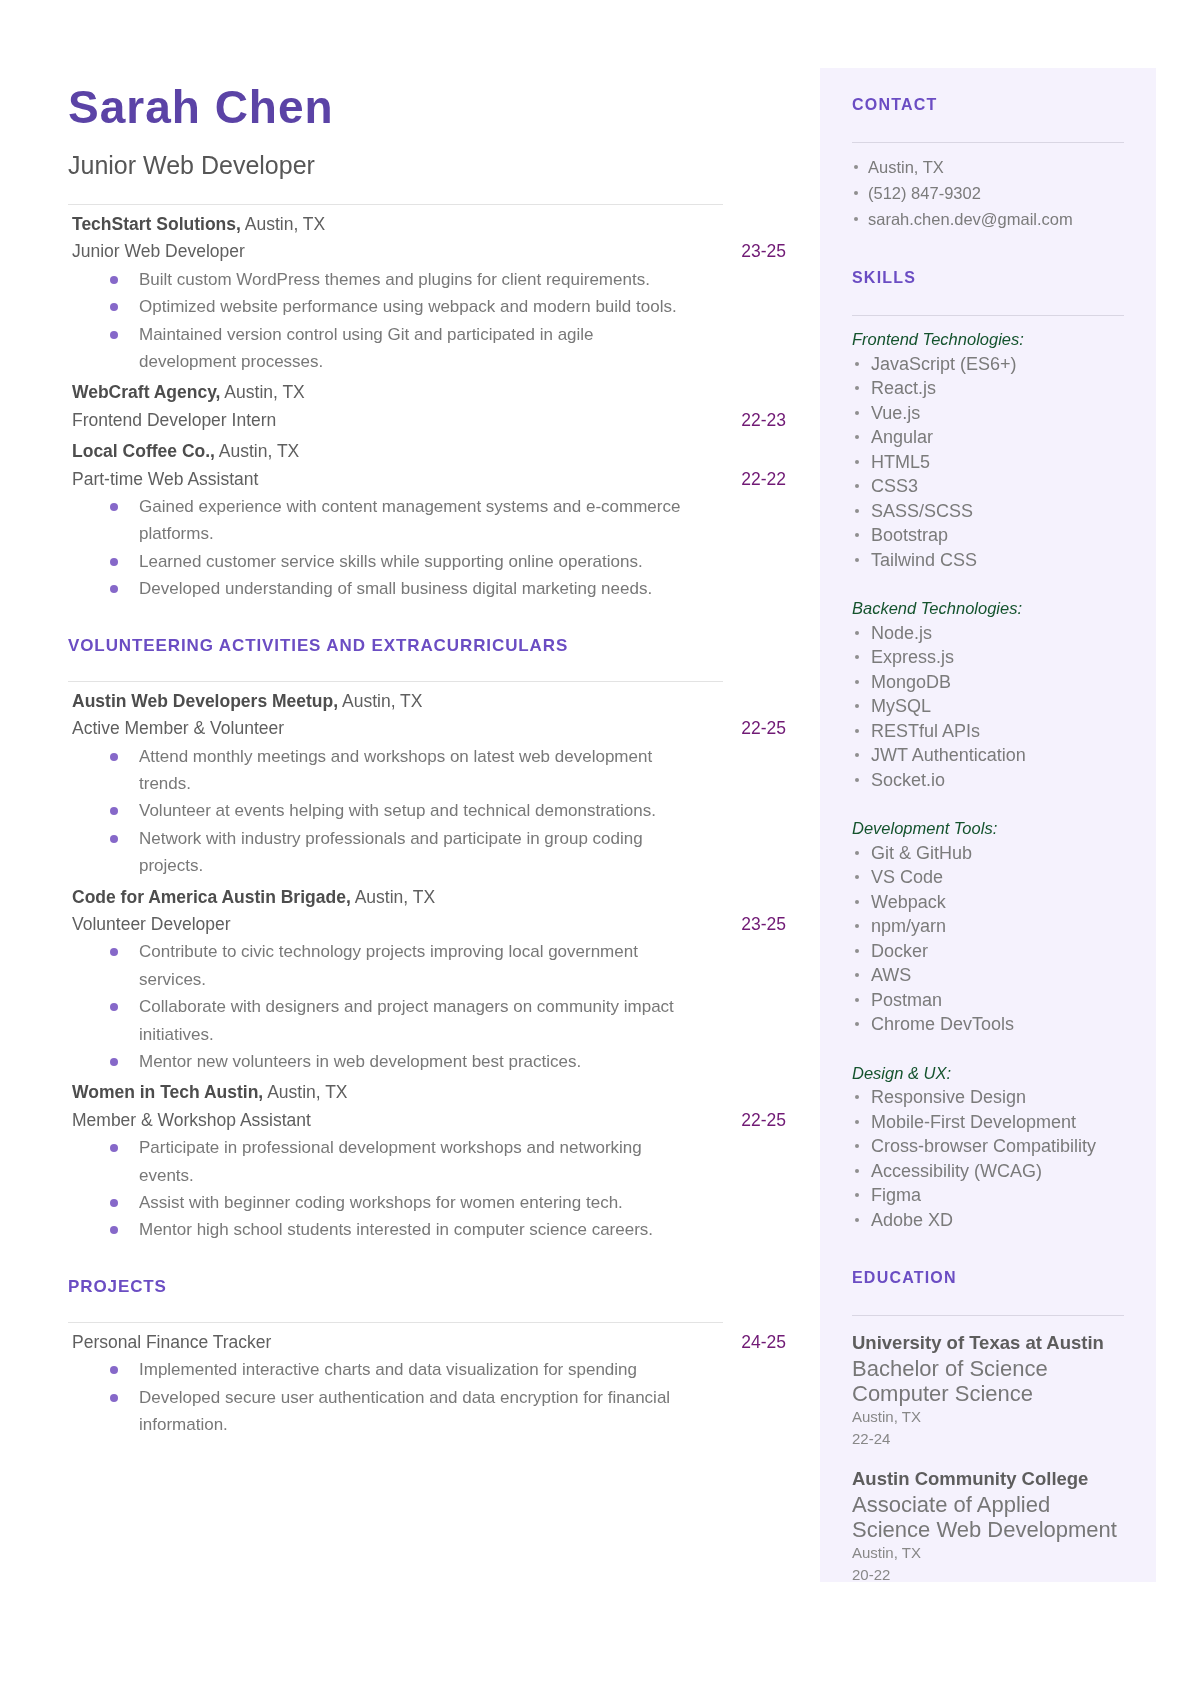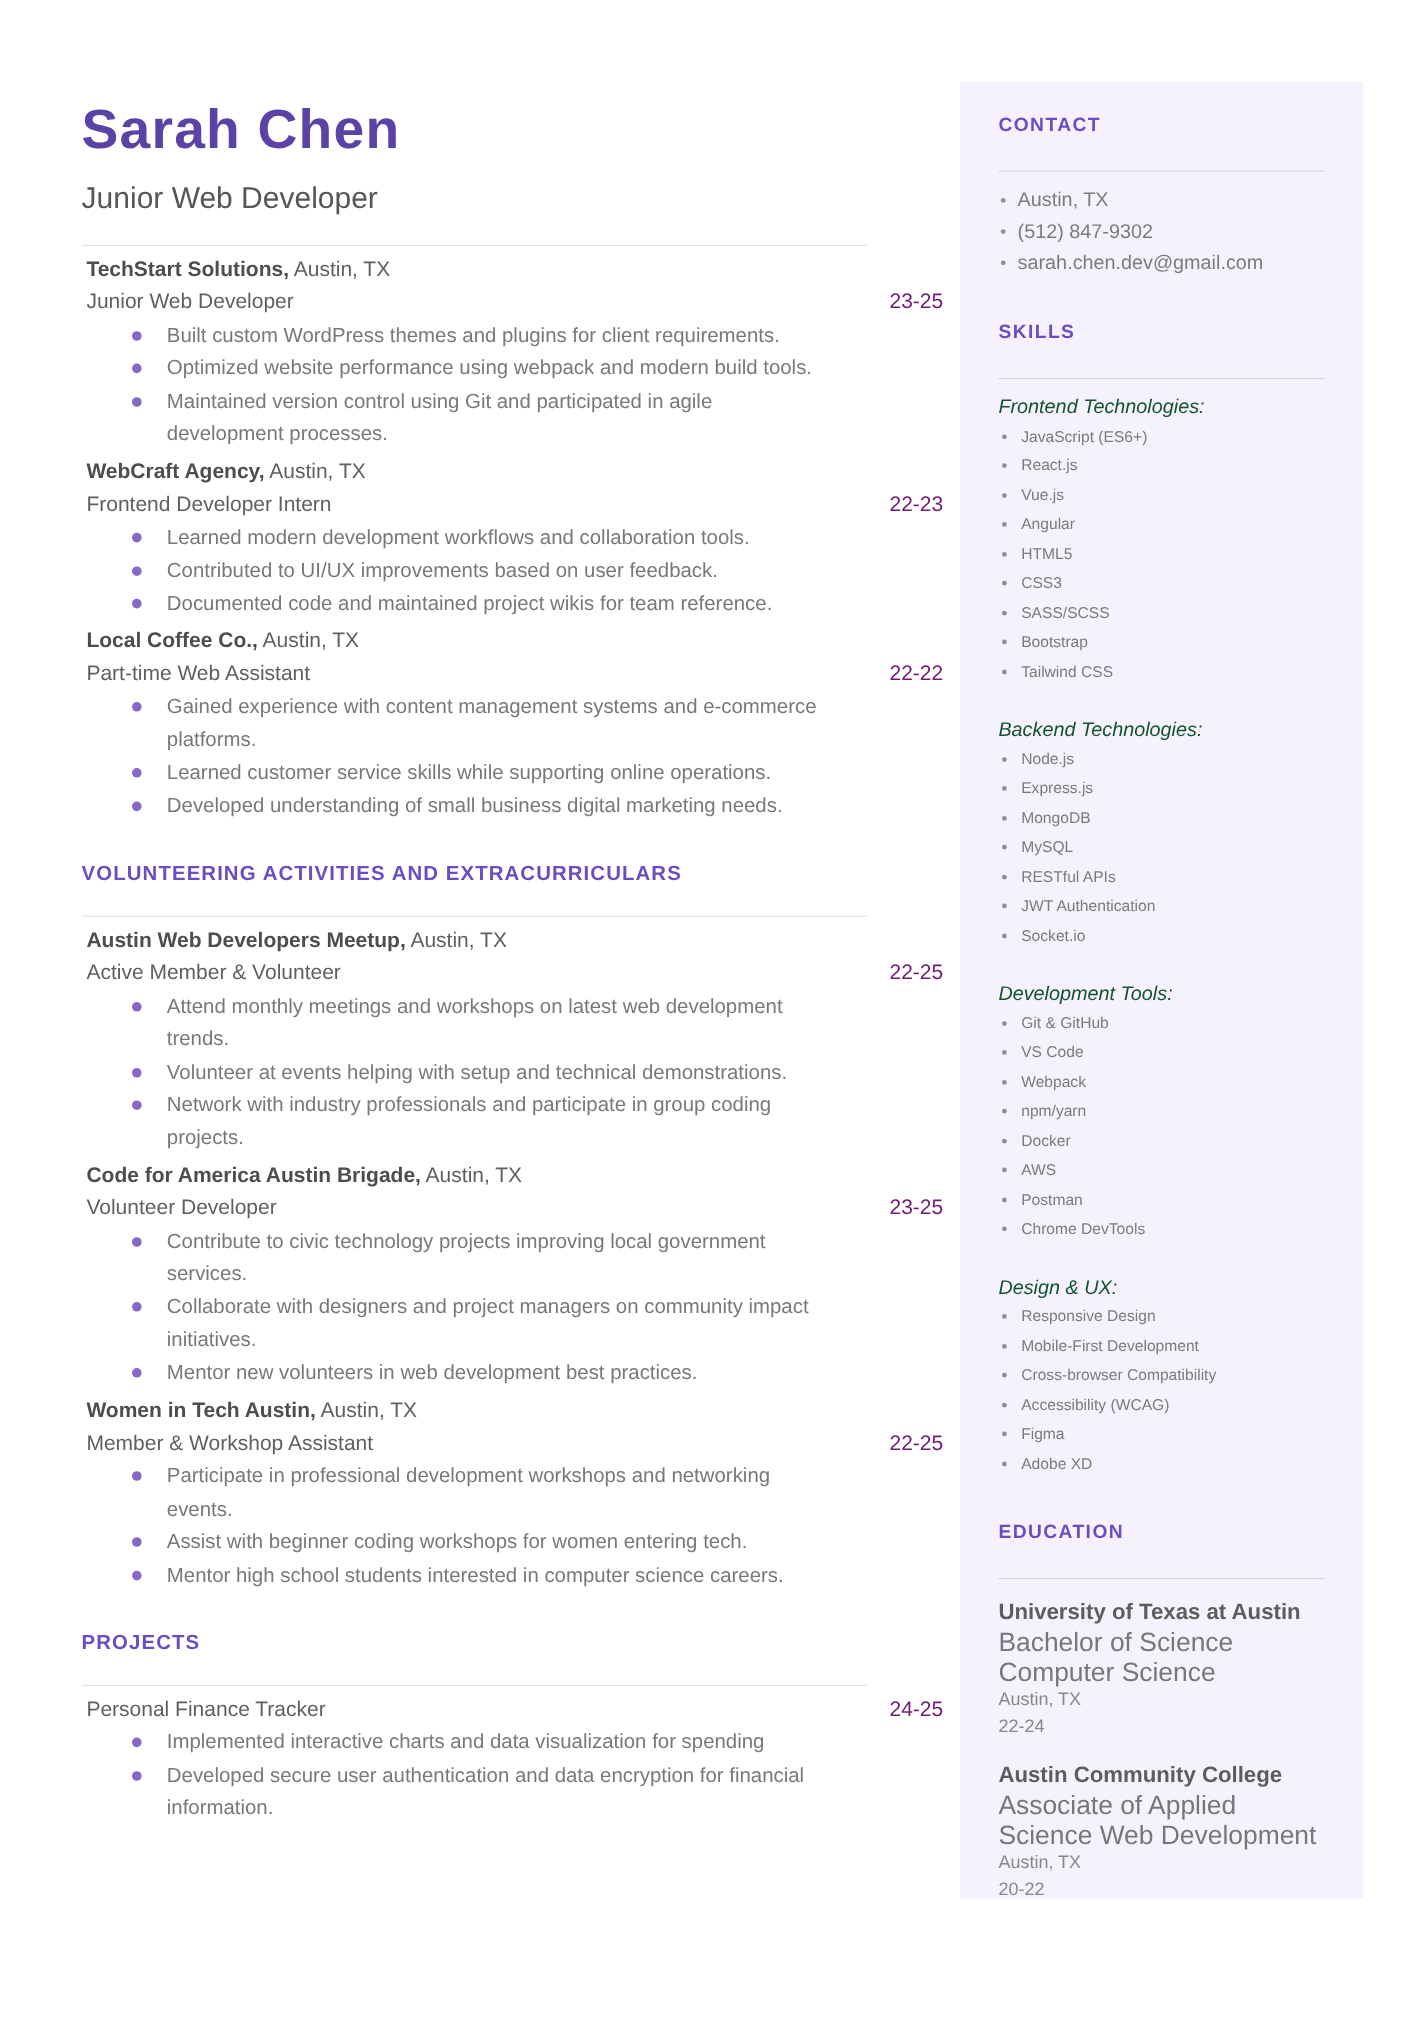--- a/index.html
+++ b/index.html
@@ -31,21 +31,21 @@
   ul.bullets li{
     position:relative;padding-left:67px;font-size:17px;line-height:27.4px;color:#787878;
   }
   ul.bullets li::before{
     content:"";position:absolute;left:38px;top:10px;width:8px;height:8px;
     border-radius:50%;background:#8668c9;
   }
 
   
   .sidebar{
-    position:absolute;left:800px;top:68px;width:336px;height:1514px;
+    position:absolute;left:820px;top:68px;width:336px;height:1514px;
     background:#f5f2fd;box-sizing:border-box;padding:27px 32px 14px 32px;
   }
   .sidebar h3{
     margin:0;font-size:16px;line-height:20px;font-weight:800;
     color:#6b4dc3;letter-spacing:1.2px;
   }
   .side-rule{border:0;border-top:1px solid #d9d6e3;height:0;margin:27px 0 11px 0;}
   .side-section{margin:0;}
   .side-section + .side-section{margin-top:36px;}
   ul.side-list{margin:0;padding:0;list-style:none;}
@@ -54,21 +54,21 @@
   }
   ul.side-list li::before{
     content:"";position:absolute;left:2px;top:11px;width:4px;height:4px;
     border-radius:50%;background:#8f8f8f;
   }
   .skill-group{margin-top:24px;}
   .skill-group:first-child{margin-top:2px;}
   .group-label{font-style:italic;color:#14532d;font-size:16.5px;line-height:24.5px;}
   ul.skill-list{margin:0;padding:0;list-style:none;}
   ul.skill-list li{
-    position:relative;padding-left:19px;font-size:13px;line-height:24.5px;color:#7b7b7b;
+    position:relative;padding-left:19px;font-size:18px;line-height:24.5px;color:#7b7b7b;
   }
   ul.skill-list li::before{
     content:"";position:absolute;left:3px;top:10px;width:4px;height:4px;
     border-radius:50%;background:#8f8f8f;
   }
   .edu-rule{margin-bottom:14px;}
   .school{margin-top:16px;}
   .school:first-child{margin-top:0;}
   .school-name{font-size:18.5px;line-height:26px;font-weight:600;color:#5d5d5d;}
   .degree{font-size:22px;line-height:25px;color:#777777;}
@@ -97,25 +97,20 @@
               <li class="bullet">Optimized website performance using webpack and modern build tools.</li>
               <li class="bullet">Maintained version control using Git and participated in agile development processes.</li>
             </ul>
           </div>
           <div class="entry">
             <div class="org-line"><span class="org-name">WebCraft Agency,</span> <span class="org-loc">Austin, TX</span></div>
             <div class="role-line">
               <span class="role">Frontend Developer Intern</span>
               <span class="date">22-23</span>
             </div>
-            <ul class="bullets">
-              <li class="bullet">Learned modern development workflows and collaboration tools.</li>
-              <li class="bullet">Contributed to UI/UX improvements based on user feedback.</li>
-              <li class="bullet">Documented code and maintained project wikis for team reference.</li>
-            </ul>
           </div>
           <div class="entry">
             <div class="org-line"><span class="org-name">Local Coffee Co.,</span> <span class="org-loc">Austin, TX</span></div>
             <div class="role-line">
               <span class="role">Part-time Web Assistant</span>
               <span class="date">22-22</span>
             </div>
             <ul class="bullets">
               <li class="bullet">Gained experience with content management systems and e-commerce platforms.</li>
               <li class="bullet">Learned customer service skills while supporting online operations.</li>

